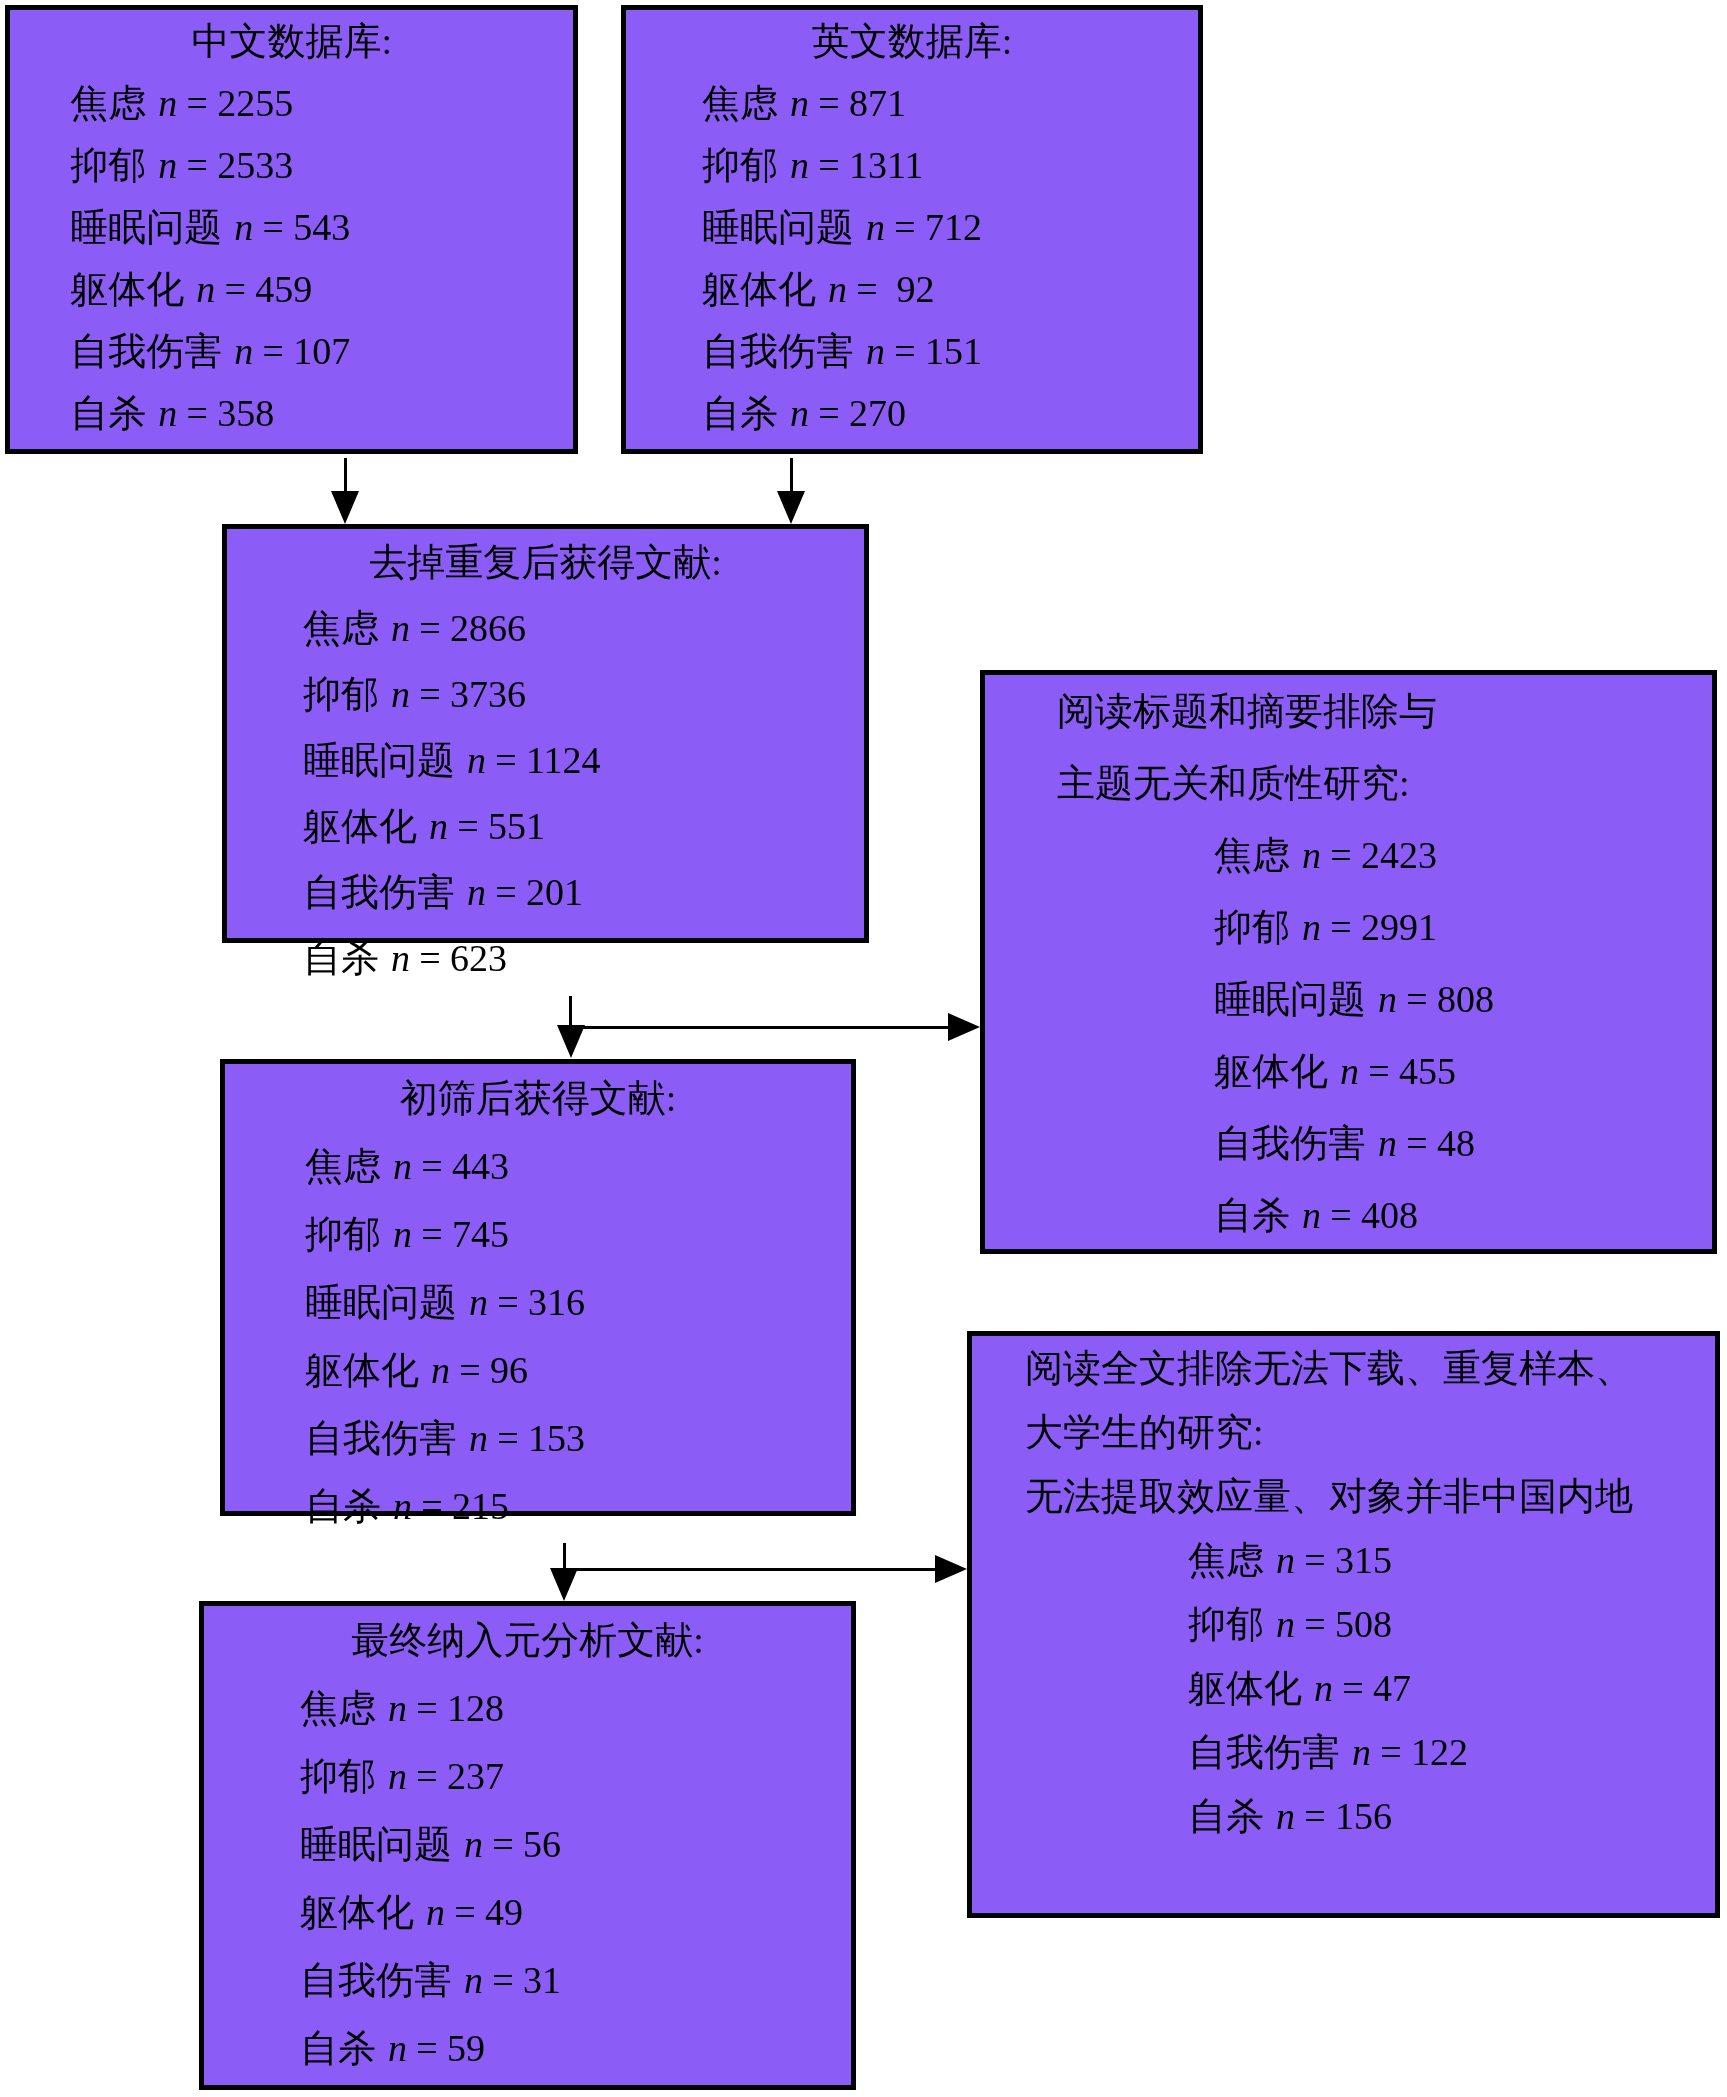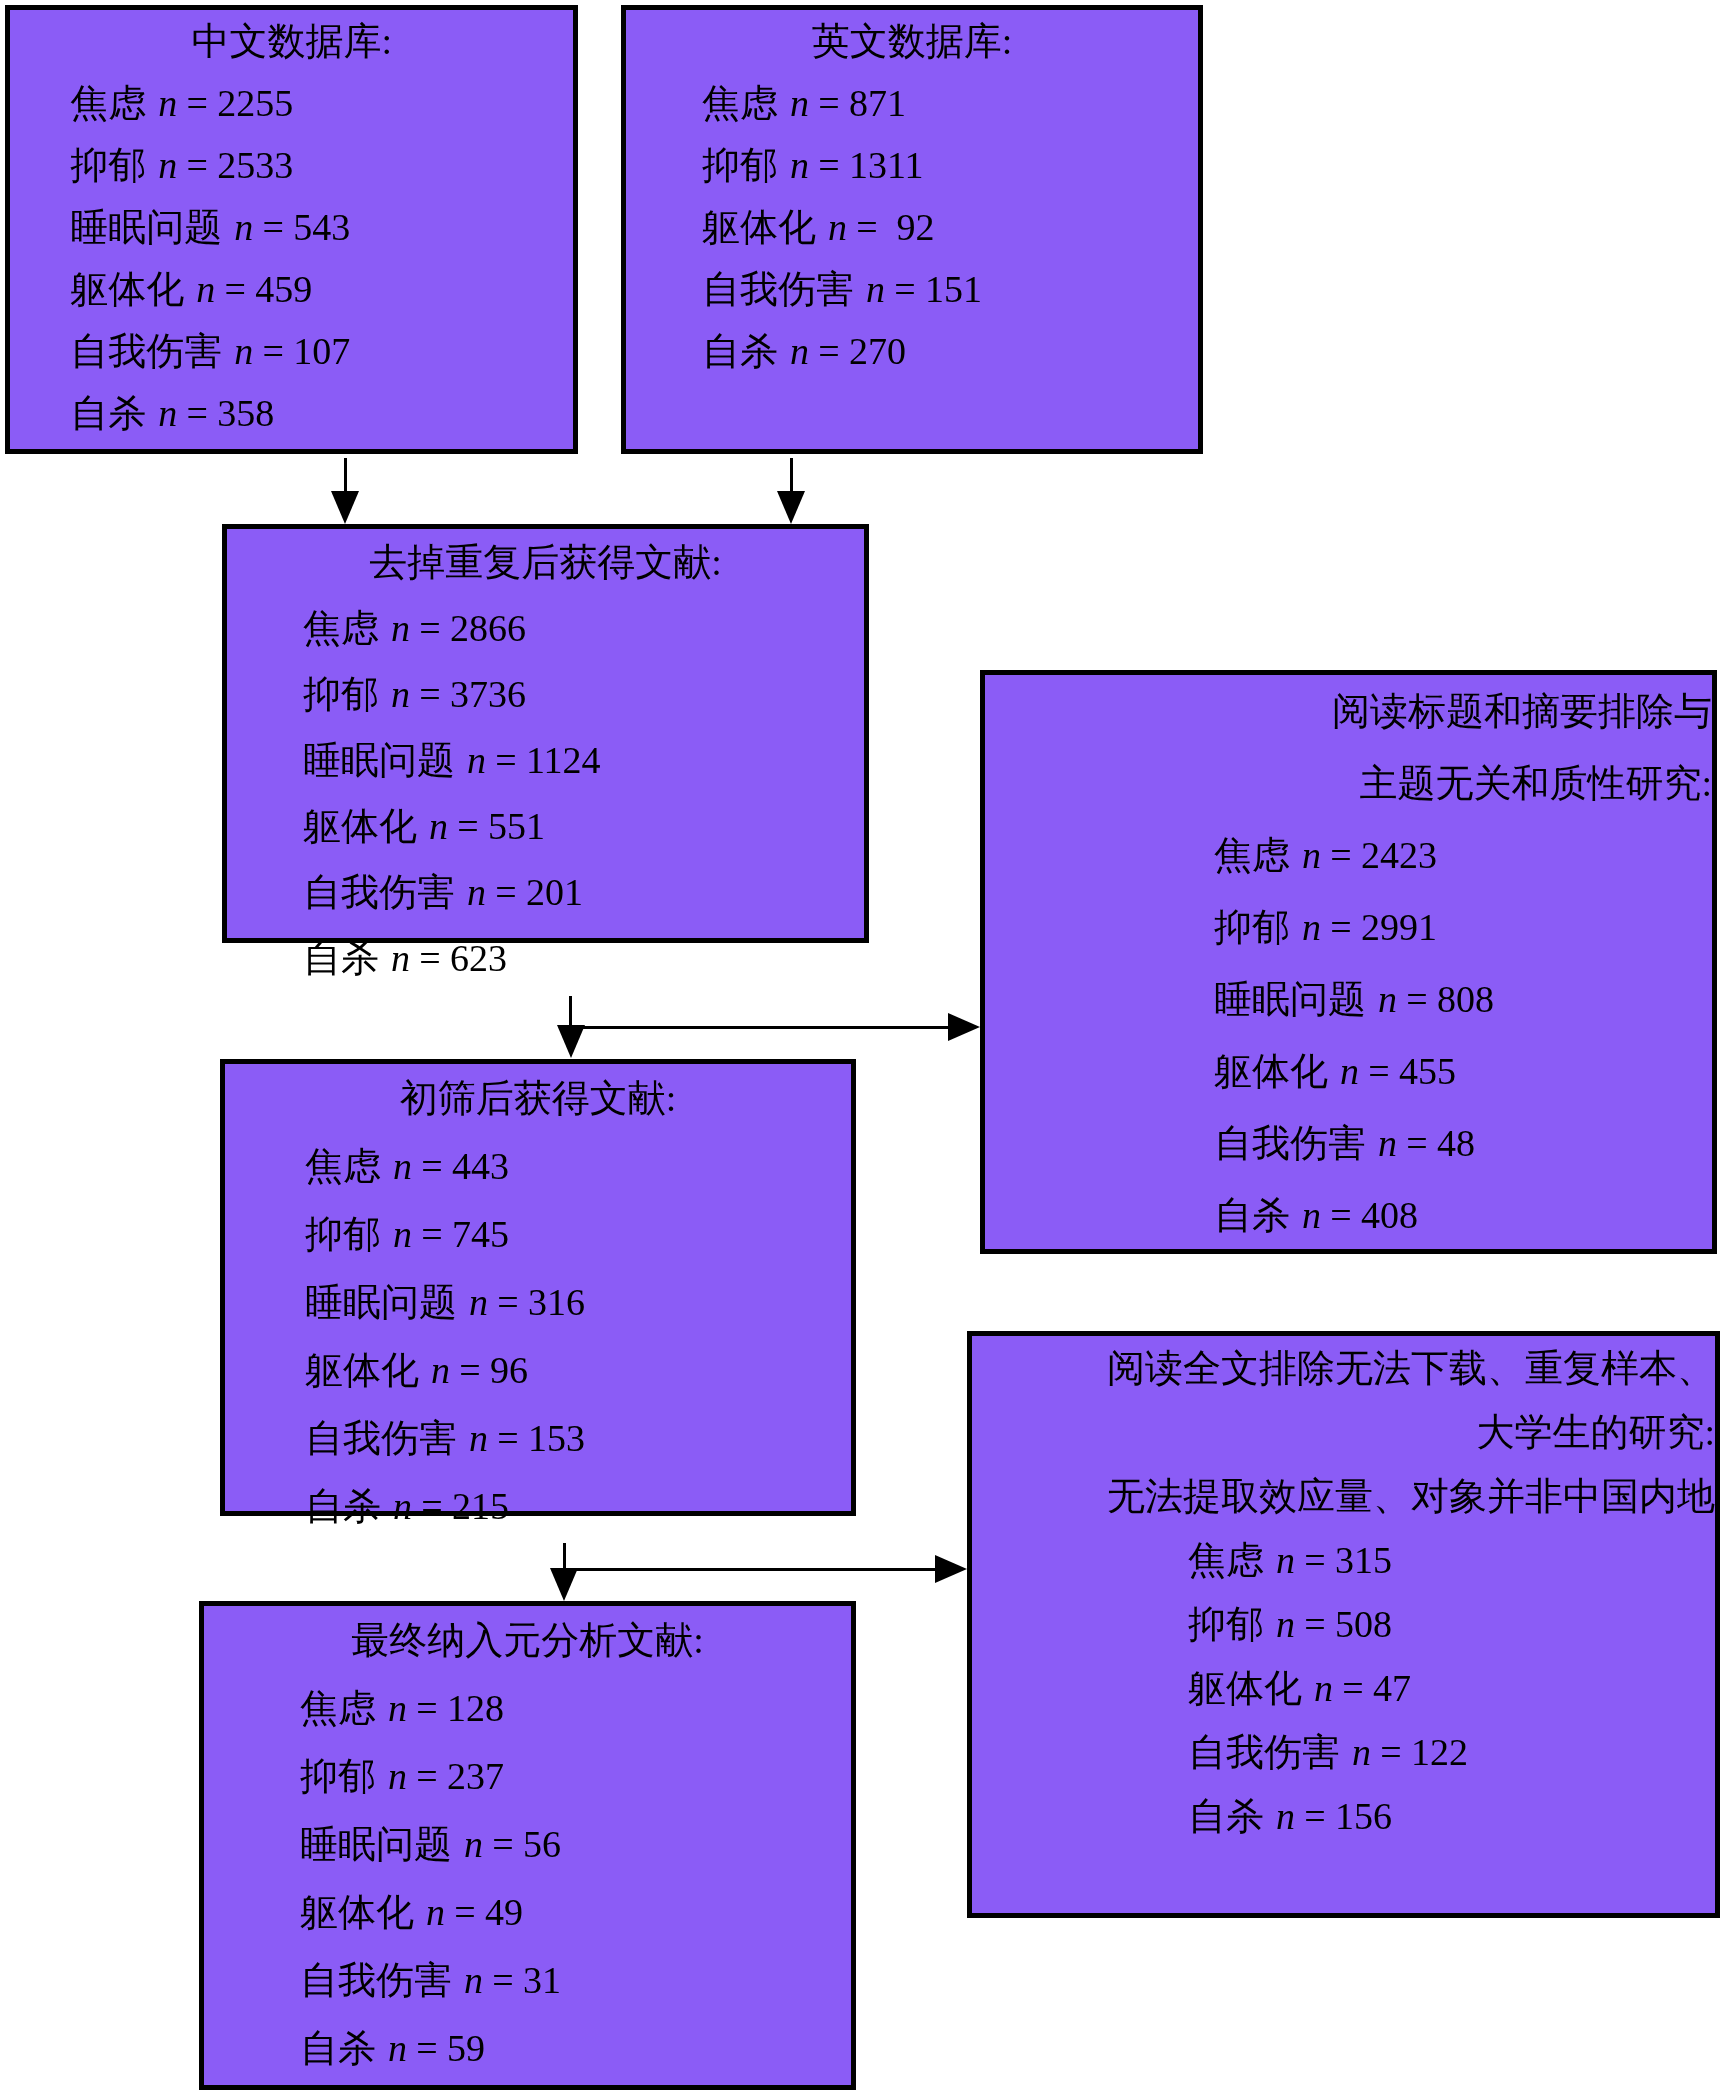--- a/index.html
+++ b/index.html
@@ -17,21 +17,21 @@
     border:5.3px solid #000000;
     background:#8b5cf6;
     font-size:38px;
     white-space:nowrap;
   }
   .tline{
     line-height:var(--lh);
     white-space:nowrap;
   }
   .title-center .tline{text-align:center;}
-  .title-left .tline{text-align:right;padding-left:var(--tindent,53px);}
+  .title-left .tline{text-align:left;padding-left:var(--tindent,53px);}
   .item{
     line-height:var(--lh);
     padding-left:var(--indent);
     white-space:nowrap;
   }
   .item .var{
     font-style:italic;
     margin-left:12px;
     margin-right:9.3px;
   }
@@ -67,20 +67,21 @@
         <div class="item"><span class="lbl">自我伤害</span><i class="var">n</i><span class="eq">=</span><span class="val">107</span></div>
         <div class="item"><span class="lbl">自杀</span><i class="var">n</i><span class="eq">=</span><span class="val">358</span></div>
       </div>
   </section>
 
   <section class="box title-center" style="left:621px;top:5.3px;width:582px;height:449px;--lh:62px;--indent:76px;">
     <div class="tline">英文数据库:</div>
     <div class="items">
         <div class="item"><span class="lbl">焦虑</span><i class="var">n</i><span class="eq">=</span><span class="val">871</span></div>
         <div class="item"><span class="lbl">抑郁</span><i class="var">n</i><span class="eq">=</span><span class="val">1311</span></div>
+        <div class="item"><span class="lbl">睡眠问题</span><i class="var">n</i><span class="eq">=</span><span class="val">712</span></div>
         <div class="item"><span class="lbl">躯体化</span><i class="var">n</i><span class="eq">=</span><span class="val"> 92</span></div>
         <div class="item"><span class="lbl">自我伤害</span><i class="var">n</i><span class="eq">=</span><span class="val">151</span></div>
         <div class="item"><span class="lbl">自杀</span><i class="var">n</i><span class="eq">=</span><span class="val">270</span></div>
       </div>
   </section>
 
   <section class="box title-center" style="left:222px;top:524px;width:647px;height:419px;--lh:66px;--indent:76px;">
     <div class="tline">去掉重复后获得文献:</div>
     <div class="items">
         <div class="item"><span class="lbl">焦虑</span><i class="var">n</i><span class="eq">=</span><span class="val">2866</span></div>

